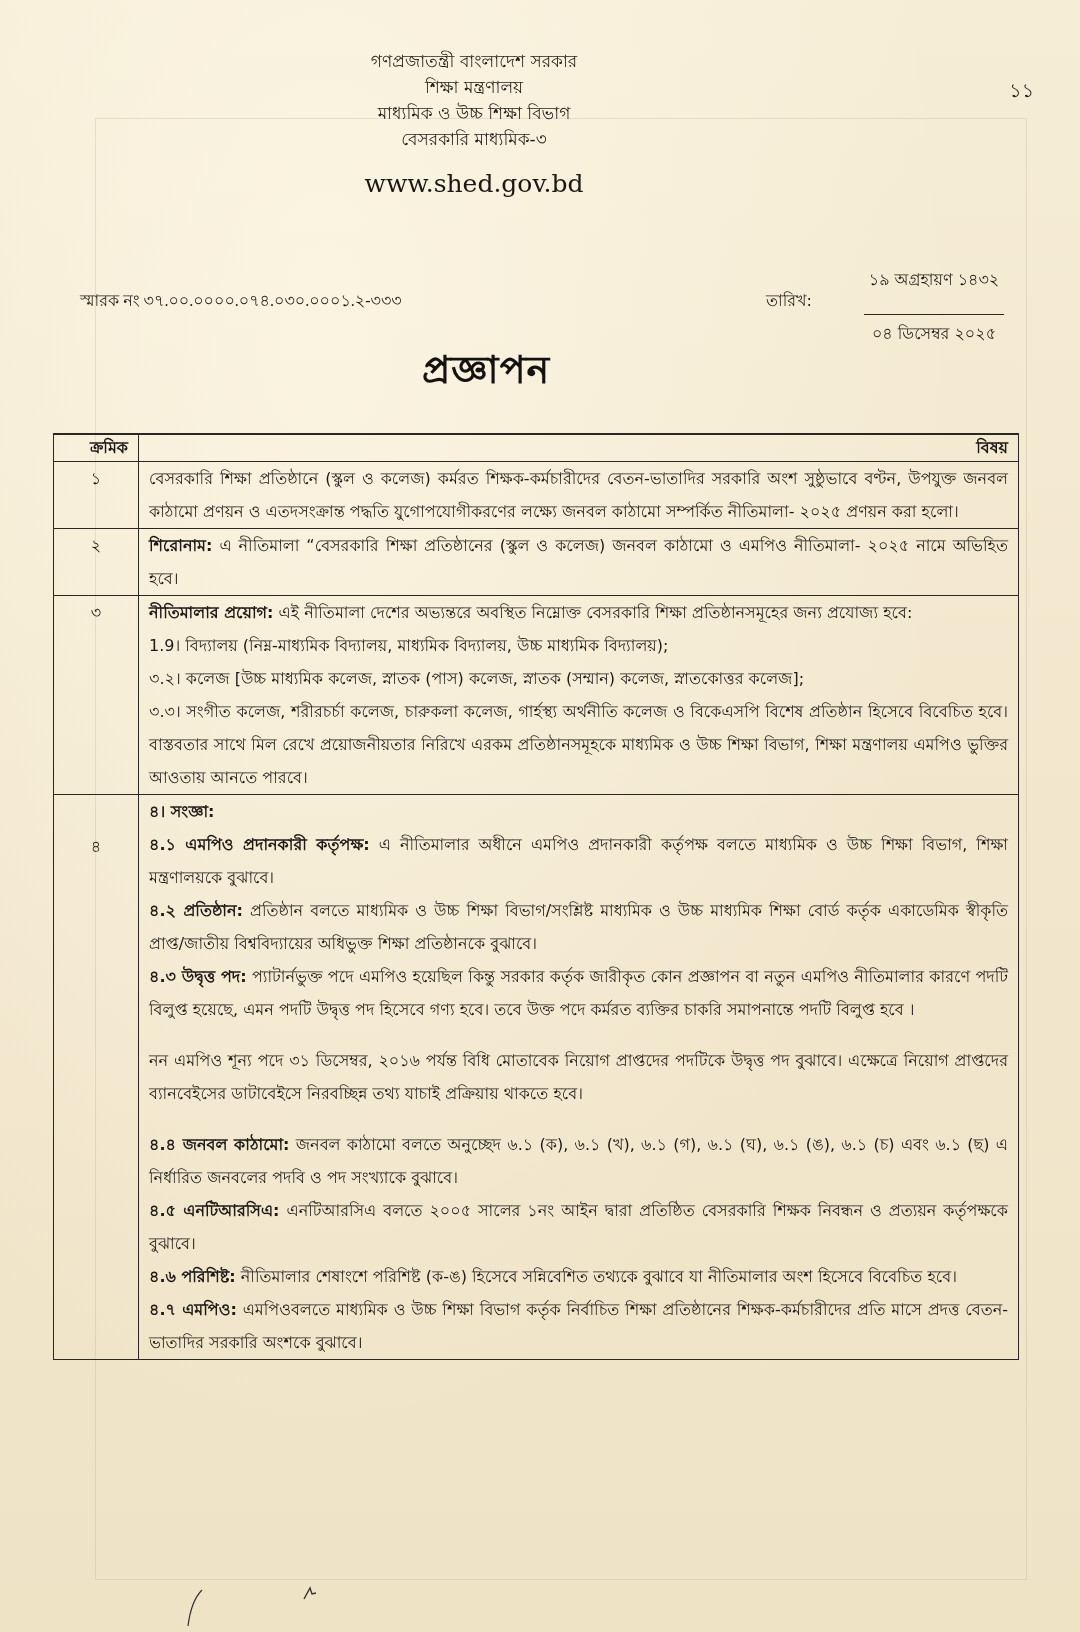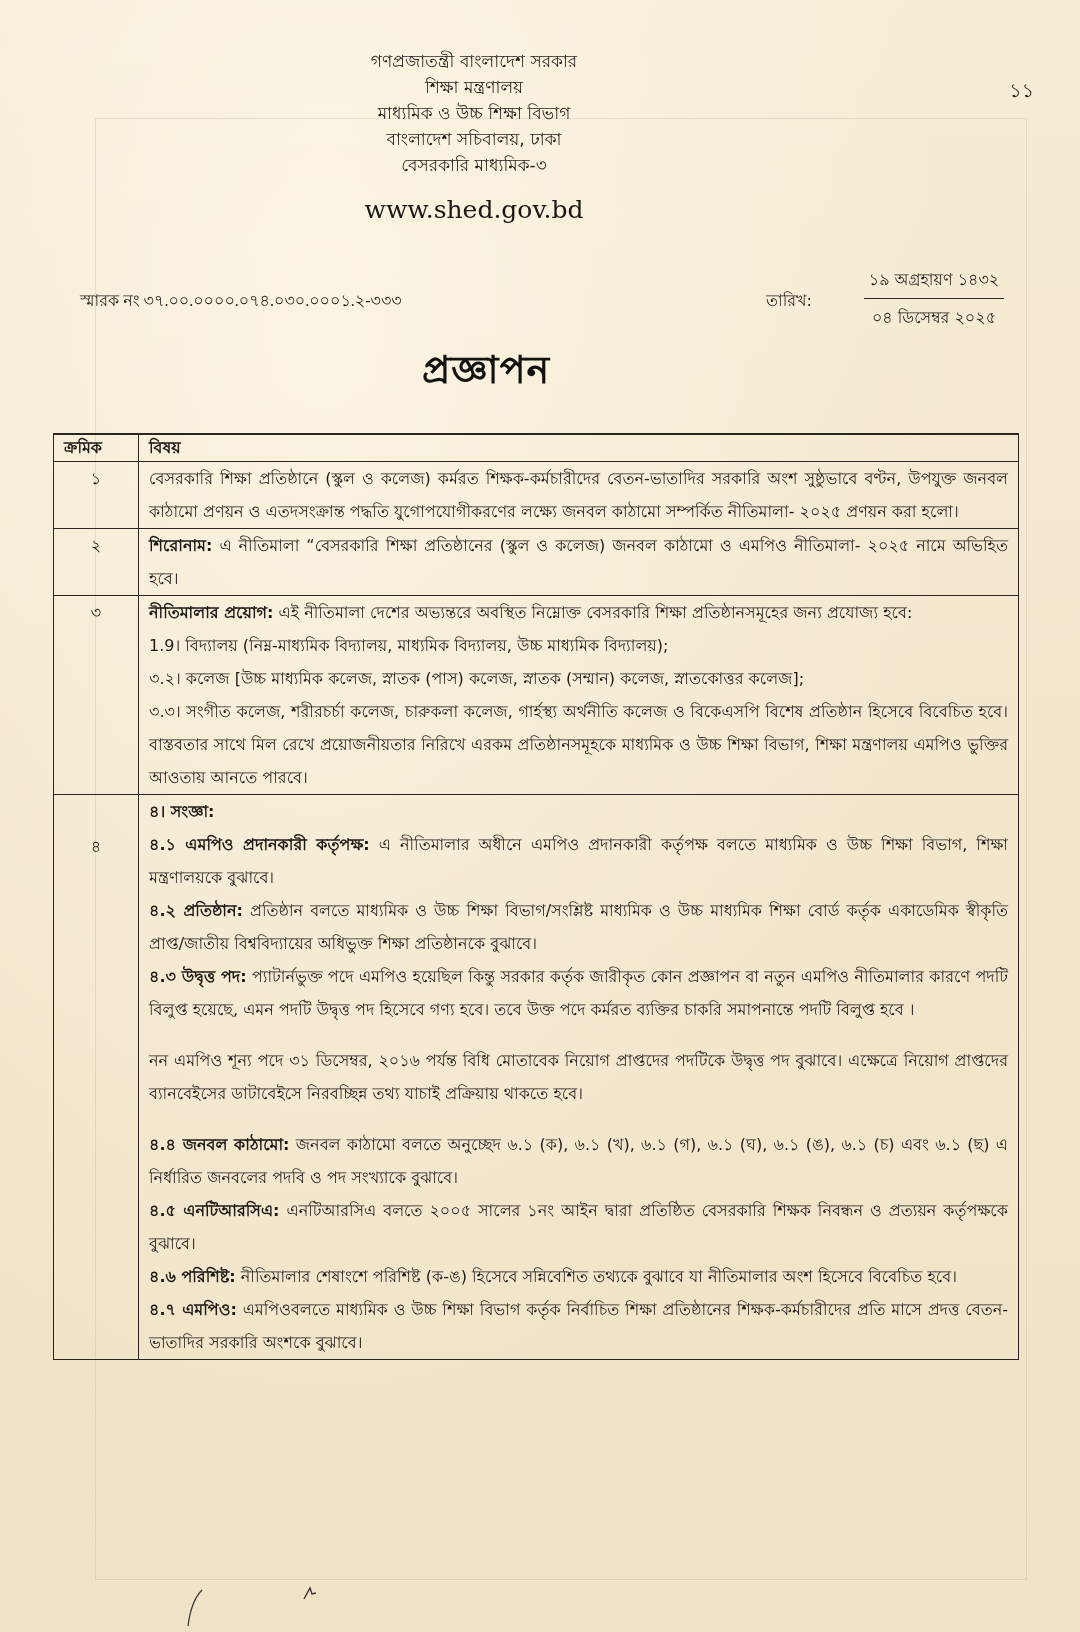--- a/index.html
+++ b/index.html
@@ -74,21 +74,21 @@
     left: 0; top: 21px;
   }
   .date-values {
     position: absolute;
     left: 98px; top: 0;
     width: 140px;
     text-align: center;
   }
   .date-values .bangla-date {
     display: block;
-    padding-bottom: 4px;
+    padding-bottom: 20px;
     border-bottom: 1.5px solid #2a2520;
   }
   .date-values .greg-date {
     display: block;
     padding-top: 6px;
   }
   .doc-title {
     position: absolute;
     left: 0; width: 972px;
     top: 340px;
@@ -110,21 +110,21 @@
   table.policy th, table.policy td {
     border: 1.6px solid #2a2622;
     vertical-align: top;
     padding: 0 10px;
   }
   table.policy th {
     font-weight: bold;
     font-size: 16px;
     height: 26px;
     line-height: 26px;
-    text-align: left;
+    text-align: right;
     border-top-width: 2px;
   }
   table.policy th.sl-head { width: 64px; }
   td.sl {
     text-align: center;
     width: 64px;
     padding-top: 2px;
   }
   td.subject {
     text-align: justify;
@@ -148,21 +148,20 @@
 </head>
 <body>
 
 <div class="paper"></div>
 <div class="bleed"></div>
 
 <div class="header">
   <div class="line">গণপ্রজাতন্ত্রী বাংলাদেশ সরকার</div>
   <div class="line">শিক্ষা মন্ত্রণালয়</div>
   <div class="line">মাধ্যমিক ও উচ্চ শিক্ষা বিভাগ</div>
-  <div class="line">বাংলাদেশ সচিবালয়, ঢাকা</div>
   <div class="line">বেসরকারি মাধ্যমিক-৩</div>
   <div class="url">www.shed.gov.bd</div>
 </div>
 
 <div class="page-num">১১</div>
 
 <div class="memo-row">স্মারক নং ৩৭.০০.০০০০.০৭৪.০৩০.০০০১.২-৩৩৩</div>
 
 <div class="date-block">
   <span class="date-label">তারিখ:</span>

